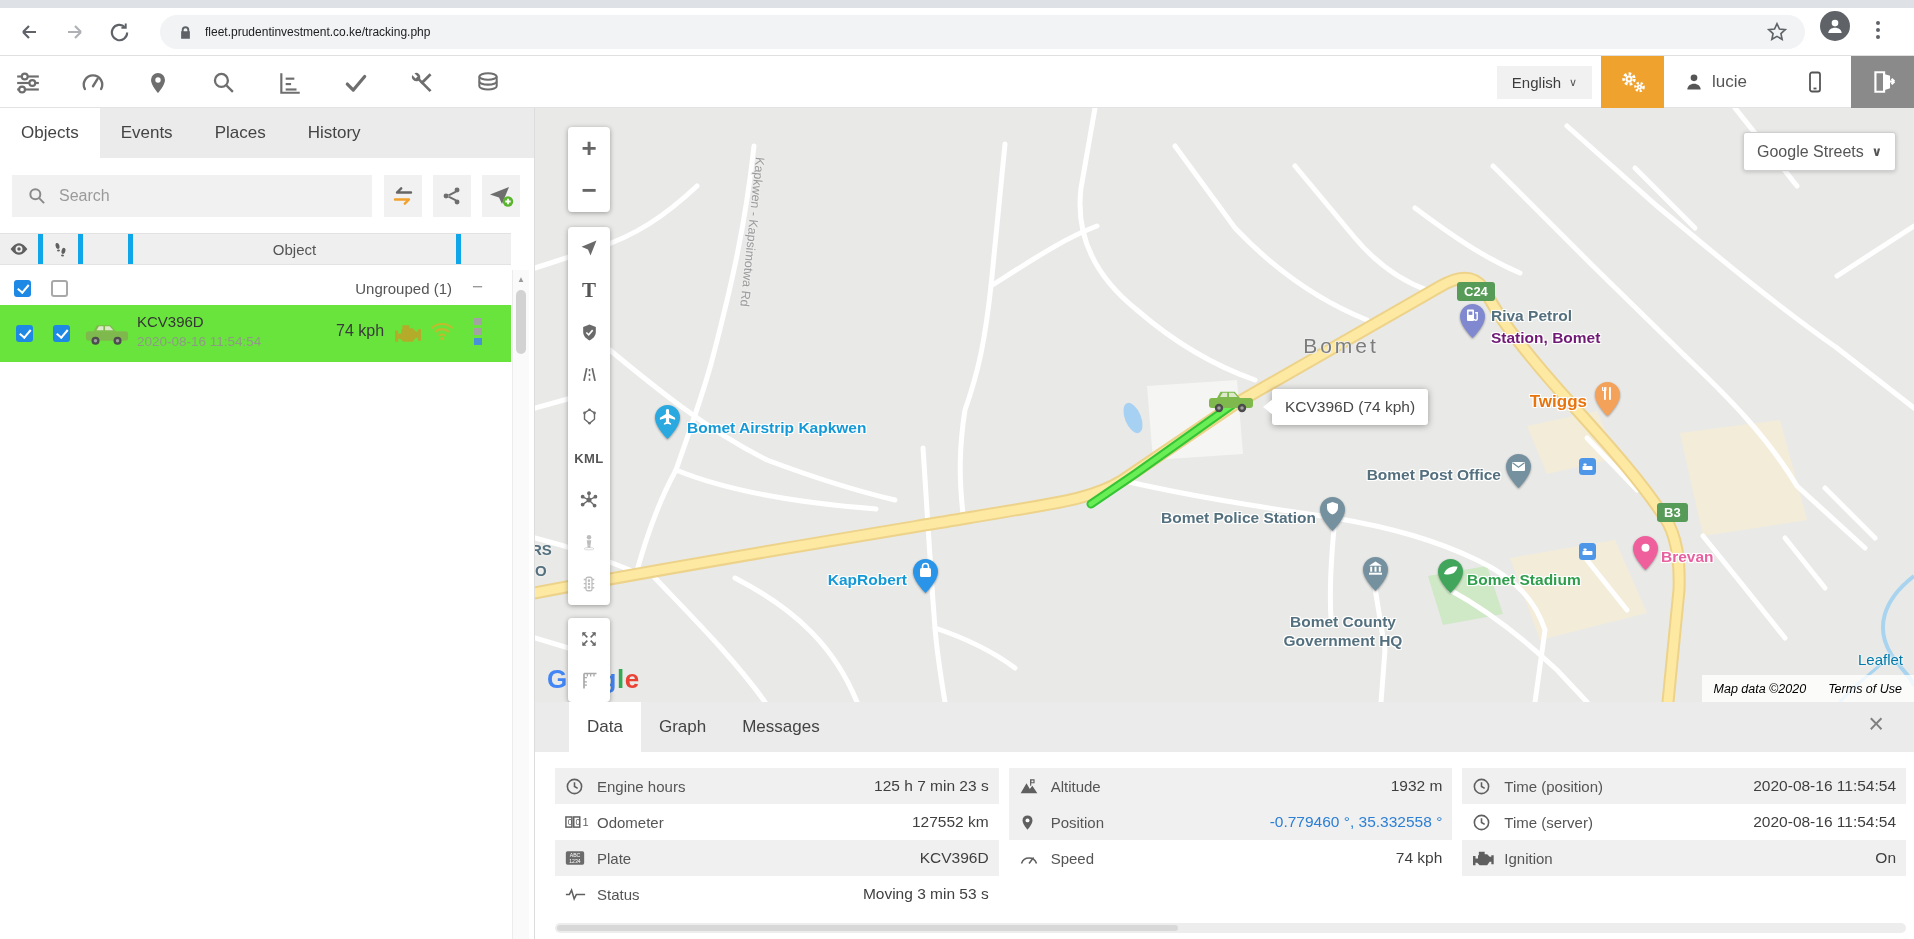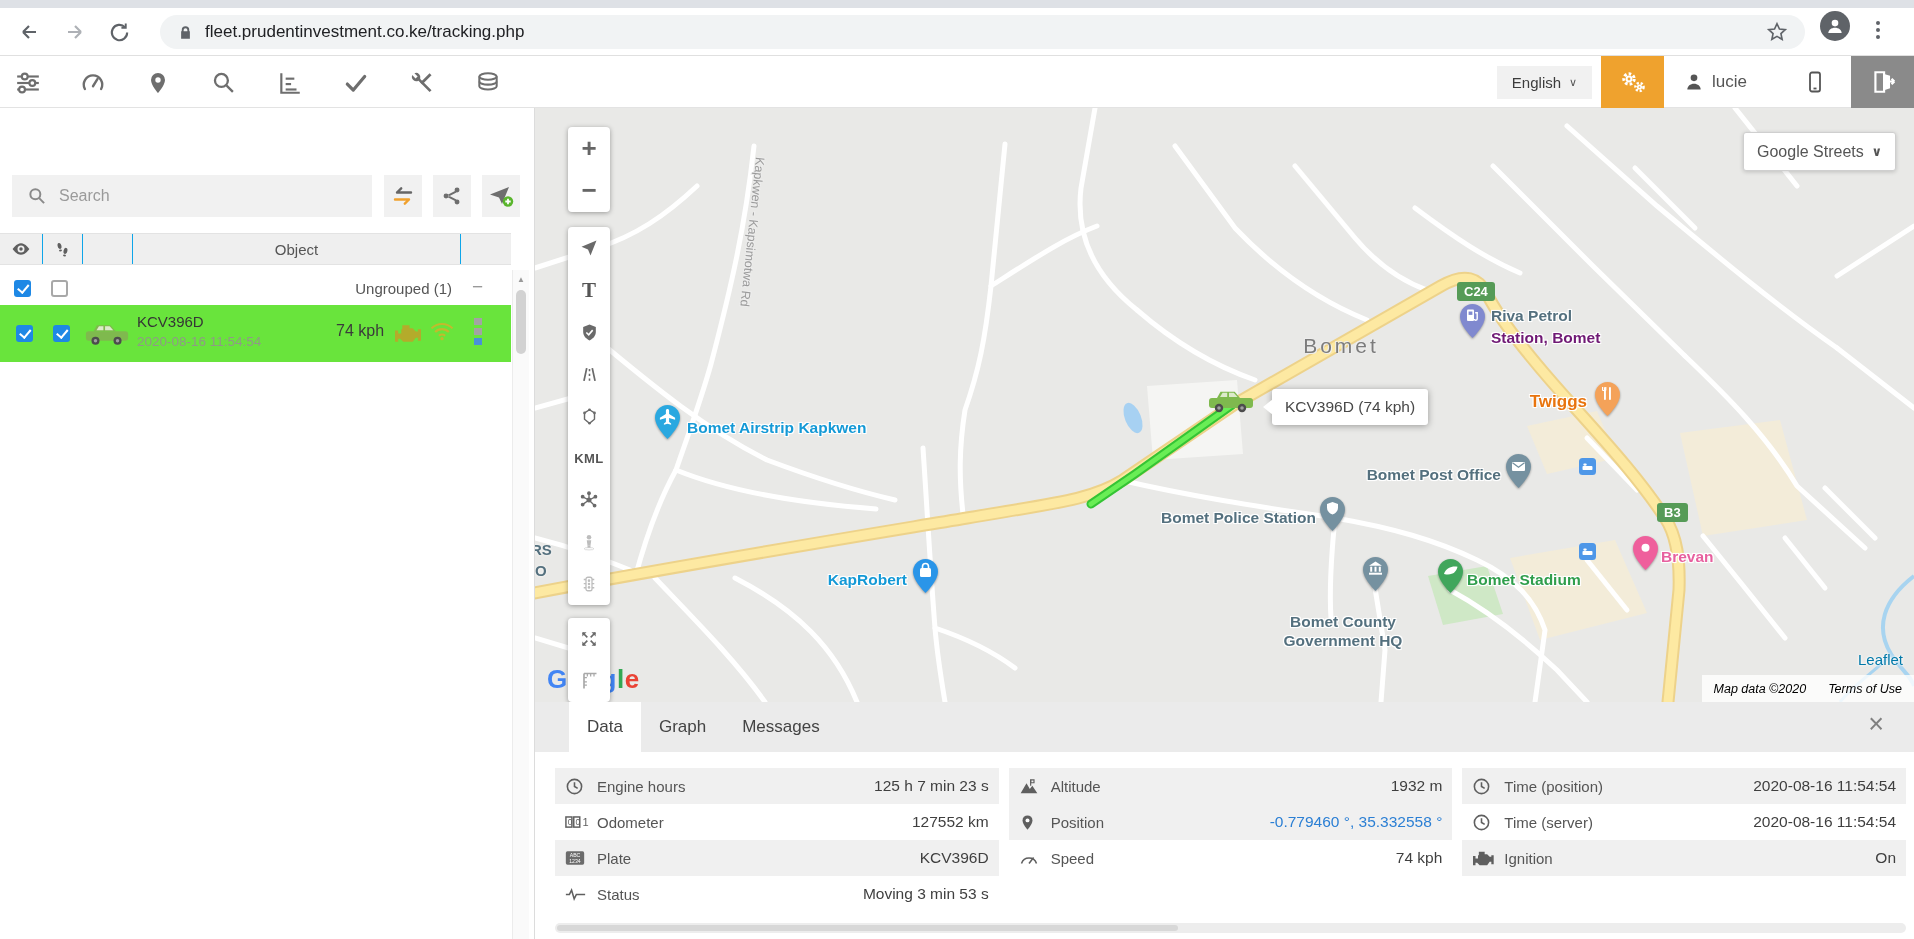--- a/index.html
+++ b/index.html
@@ -5,21 +5,21 @@
   * { margin:0; padding:0; box-sizing:border-box; }
   body { font-family:"Liberation Sans","DejaVu Sans",sans-serif; background:#fff; }
   .stage { position:relative; width:1914px; height:939px; overflow:hidden; background:#fff; }
 
   
   .tab-sliver { position:absolute; left:0; top:0; width:100%; height:8px; background:#dee1e6; }
   .chrome { position:absolute; left:0; top:8px; width:100%; height:48px; background:#fff; border-bottom:1px solid #e0e0e0; }
   .nav-ic { position:absolute; top:11px; width:26px; height:26px; display:flex; align-items:center; justify-content:center; cursor:pointer; }
   .urlbar { position:absolute; left:160px; top:7px; width:1645px; height:34px; background:#f1f3f4; border-radius:17px; display:flex; align-items:center; }
   .urlbar .lock { margin-left:18px; display:flex; }
-  .urlbar .url { margin-left:12px; font-size:17px; color:#202124; }
+  .urlbar .url { margin-left:12px; font-size:12px; color:#202124; }
   .avatar { position:absolute; left:1820px; top:3px; width:30px; height:30px; border-radius:50%; background:#5f6368; display:flex; align-items:center; justify-content:center; }
   .dots { position:absolute; left:1876px; top:10px; width:4px; }
   .dots i { display:block; width:4px; height:4px; border-radius:50%; background:#5f6368; margin:3px 0; }
 
   
   .atb { position:absolute; left:0; top:56px; width:100%; height:52px; background:#fff; border-bottom:1px solid #e3e3e3; }
   .atb-ic { position:absolute; top:13px; width:27px; height:27px; display:flex; align-items:center; justify-content:center; cursor:pointer; }
   .lang { position:absolute; left:1497px; top:10px; width:95px; height:33px; background:#f1f1f1; display:flex; align-items:center; justify-content:center; gap:8px; font-size:15px; color:#3c3c3c; cursor:pointer; }
   .lang .chev { font-size:11px; color:#555; }
   .gear-btn { position:absolute; left:1601px; top:0; width:63px; height:52px; background:#efa22e; display:flex; align-items:center; justify-content:center; cursor:pointer; }
@@ -32,21 +32,21 @@
   .sidebar { position:absolute; left:0; top:108px; width:535px; bottom:0; background:#fff; border-right:1px solid #dcdcdc; }
   .side-tabs { height:50px; background:#ebebeb; display:flex; }
   .stab { padding:0 21px; line-height:50px; font-size:17px; color:#444; cursor:pointer; }
   .stab.active { background:#fff; }
   .search-wrap { position:absolute; left:12px; top:67px; width:360px; height:42px; background:#f1f1f1; display:flex; align-items:center; }
   .search-wrap svg { margin-left:15px; }
   .search-wrap input { border:none; background:transparent; outline:none; flex:1; margin-left:12px; font-size:16px; color:#444; font-family:inherit; }
   .search-wrap input::placeholder { color:#9a9a9a; }
   .sbtn { position:absolute; top:67px; width:38px; height:42px; background:#f1f1f1; display:flex; align-items:center; justify-content:center; cursor:pointer; }
   .obj-header { position:absolute; left:0; top:125px; width:511px; height:32px; background:#efefef; border-top:1px solid #e3e3e3; border-bottom:1px solid #e3e3e3; display:flex; }
-  .ohc { height:100%; display:flex; align-items:center; justify-content:center; border-right:1px solid #0ea5e9; }
+  .ohc { height:100%; display:flex; align-items:center; justify-content:center; border-right:5px solid #0ea5e9; }
   .ohc.c1{width:43px} .ohc.c2{width:40px} .ohc.c3{width:50px} .ohc.c4{width:328px; font-size:15px; color:#555;} .ohc.c5{width:50px; border-right:none;}
   .group-row { position:absolute; left:0; top:166px; width:511px; height:30px; }
   .group-label { position:absolute; right:59px; line-height:30px; font-size:15px; color:#555; }
   .collapse { position:absolute; right:28px; top:2px; font-size:19px; color:#999; cursor:pointer; }
   .cb { position:absolute; width:17px; height:17px; border-radius:3px; background:#1e88e5; cursor:pointer; }
   .cb::after { content:""; position:absolute; left:5.5px; top:2px; width:4.5px; height:8.5px; border:solid #fff; border-width:0 2.4px 2.4px 0; transform:rotate(40deg); }
   .cb.empty { background:#fff; border:2px solid #a8a8a8; }
   .cb.empty::after { content:none; }
   .obj-row { position:absolute; left:0; top:197px; width:511px; height:57px; background:#69e43c; cursor:pointer; }
   .obj-name { position:absolute; left:137px; top:8px; font-size:15px; color:#353535; }
@@ -265,20 +265,26 @@
     <div class="logout-btn">
       <svg viewBox="0 0 24 24" width="26" height="26">
           <path d="M5 3h8v18H5z" fill="none" stroke="#fff" stroke-width="2"></path>
           <path d="M13 4.5l5.5 1.8v11.4L13 19.5z" fill="#fff"></path>
           <path d="M15.5 11.5h7m0 0l-2.6-2.6m2.6 2.6l-2.6 2.6" stroke="#fff" stroke-width="2" fill="none"></path>
         </svg>
     </div>
   </div>
 
   <div class="sidebar">
+    <div class="side-tabs">
+      <span class="stab active">Objects</span>
+      <span class="stab">Events</span>
+      <span class="stab">Places</span>
+      <span class="stab">History</span>
+    </div>
     <div class="search-wrap">
       <svg viewBox="0 0 24 24" width="20" height="20" fill="none" stroke="#8a8a8a" stroke-width="2.4">
           <circle cx="10" cy="10" r="6"></circle>
           <line x1="14.6" y1="14.6" x2="20.5" y2="20.5"></line>
         </svg>
       <input type="text" placeholder="Search" style="">
     </div>
     <span class="sbtn" style="left:384px">
       <svg viewBox="0 0 24 24" width="24" height="24" fill="none" stroke-linecap="round">
           <path d="M20 8.5H6m0 0l4.2-4.2" stroke="#666" stroke-width="2.4"></path>

